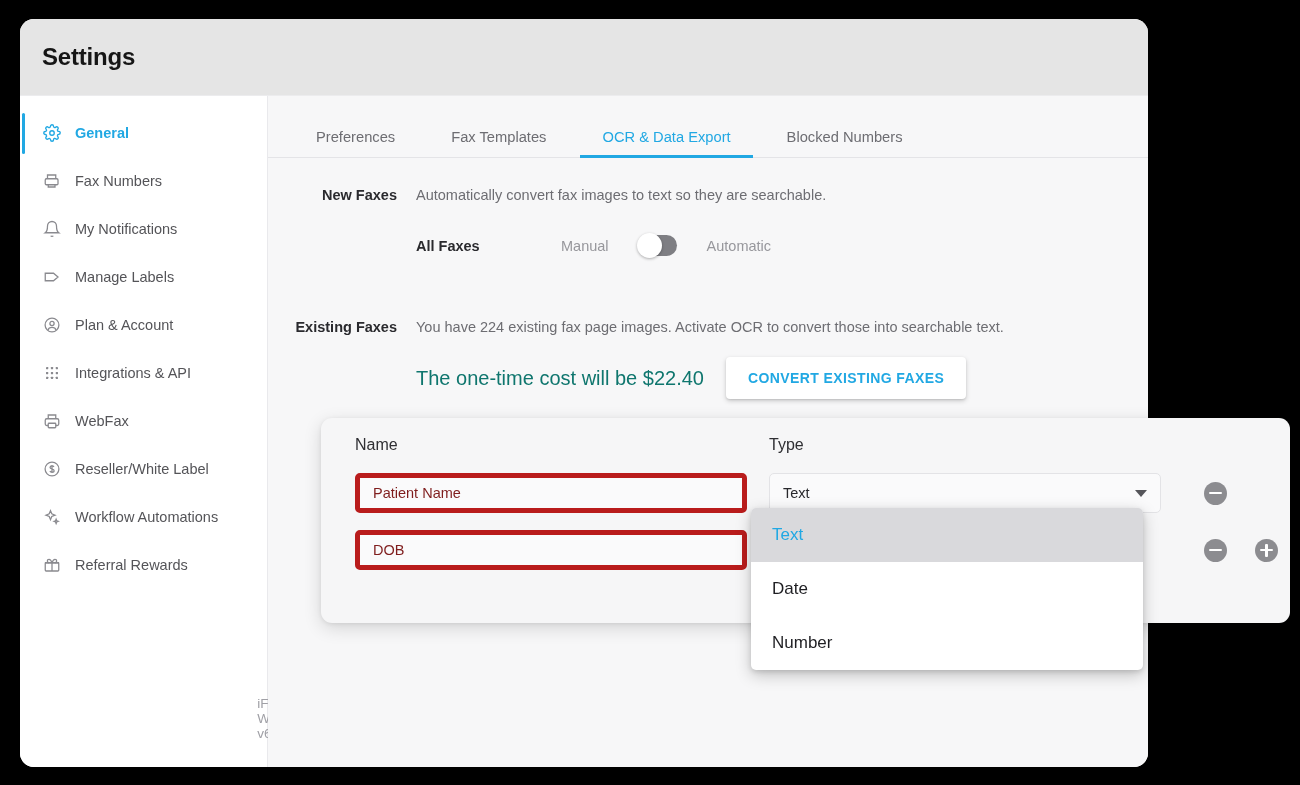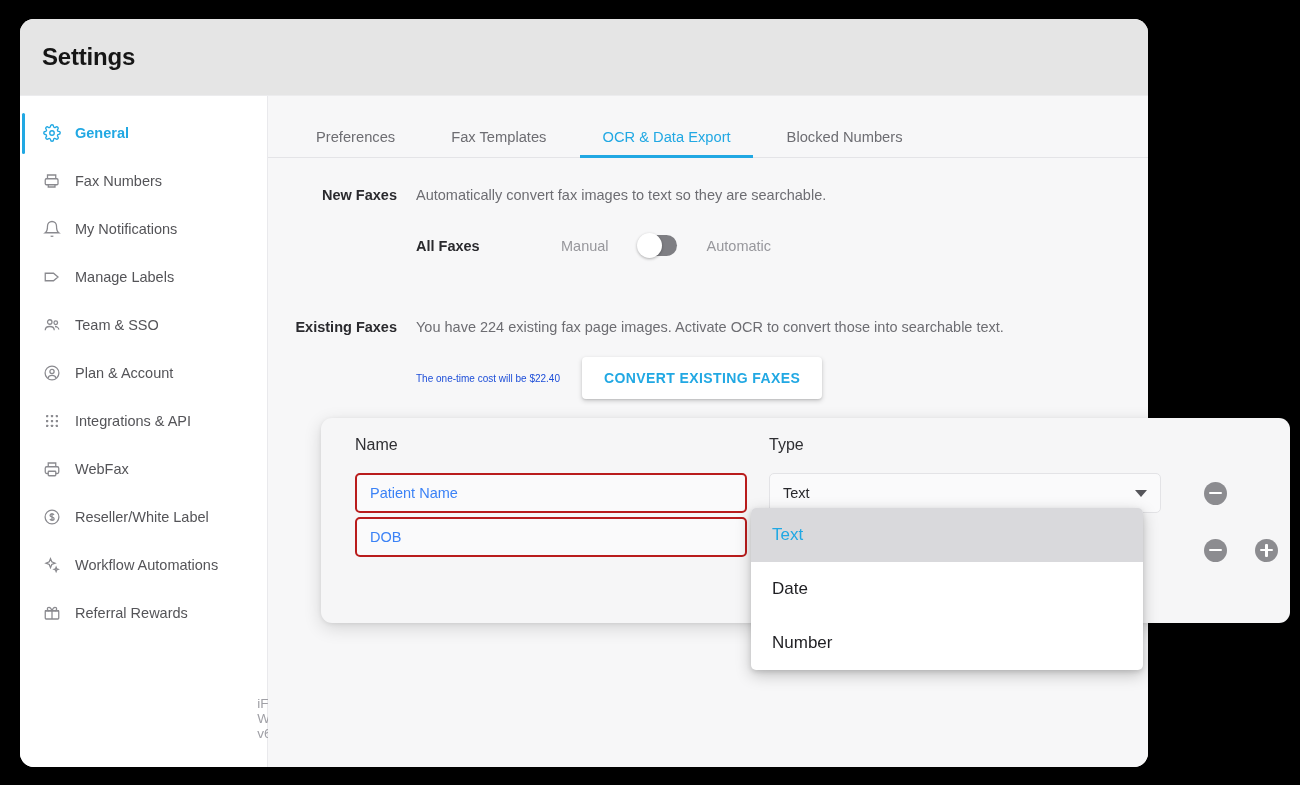--- a/index.html
+++ b/index.html
@@ -153,21 +153,21 @@
     position: absolute;
     left: -2px; top: -2px;
     width: 25px; height: 25px;
     border-radius: 50%;
     background: #ffffff;
     box-shadow: 0 1px 3px rgba(0,0,0,.3);
   }
 
   .r-existing { margin-top: 63px; }
   .r-cost { margin-top: 22px; align-items: center; }
-  .cost-text { font-size: 10px; color: #1d4ed8; }
+  .cost-text { font-size: 20px; color: #0f766e; }
   .convert-btn {
     margin-left: 22px;
     background: #ffffff;
     border: none;
     border-radius: 4px;
     padding: 13px 22px;
     font-family: inherit;
     font-size: 14px;
     font-weight: 700;
     letter-spacing: .4px;
@@ -193,28 +193,28 @@
   .fc-col-act { flex: 1 1 auto; }
   .fc-head {
     font-size: 16px;
     color: #2f2f33;
     margin-bottom: 17px;
     height: 20px;
   }
   .txt-input {
     width: 100%;
     height: 40px;
-    border: 2px solid #b91c1c;
+    border: 5px solid #b91c1c;
     border-radius: 5px;
     background: #fafafb;
     padding: 0 13px;
     font-family: inherit;
     font-size: 14.5px;
-    color: #3b82f6;
-    margin-bottom: 4px;
+    color: #7f1d1d;
+    margin-bottom: 17px;
     outline: none;
   }
   .select-box {
     width: 100%;
     height: 40px;
     border: 1px solid #e3e3e6;
     border-radius: 5px;
     background: #fafafb;
     padding: 0 13px;
     display: flex;
@@ -342,31 +342,20 @@
 
           <li class="nav-item">
             <span class="ico">
               <svg viewBox="0 0 24 24" fill="none" stroke="currentColor" stroke-width="1.7">
                 <path d="M3 7h11l6 5-6 5H3z"></path>
               </svg>
             </span>
             <span>Manage Labels</span>
           </li>
 
-          <li class="nav-item">
-            <span class="ico">
-              <svg viewBox="0 0 24 24" fill="none" stroke="currentColor" stroke-width="1.7">
-                <circle cx="9" cy="8" r="3"></circle>
-                <circle cx="17" cy="9" r="2.4"></circle>
-                <path d="M3 19c0-3 2.7-5 6-5s6 2 6 5"></path>
-                <path d="M16 14c2.6 0 5 1.8 5 4"></path>
-              </svg>
-            </span>
-            <span>Team &amp; SSO</span>
-          </li>
 
           <li class="nav-item">
             <span class="ico">
               <svg viewBox="0 0 24 24" fill="none" stroke="currentColor" stroke-width="1.7">
                 <circle cx="12" cy="12" r="9.2"></circle>
                 <circle cx="12" cy="10" r="2.8"></circle>
                 <path d="M6.5 19c.8-2.4 3-3.7 5.5-3.7s4.7 1.3 5.5 3.7"></path>
               </svg>
             </span>
             <span>Plan &amp; Account</span>

